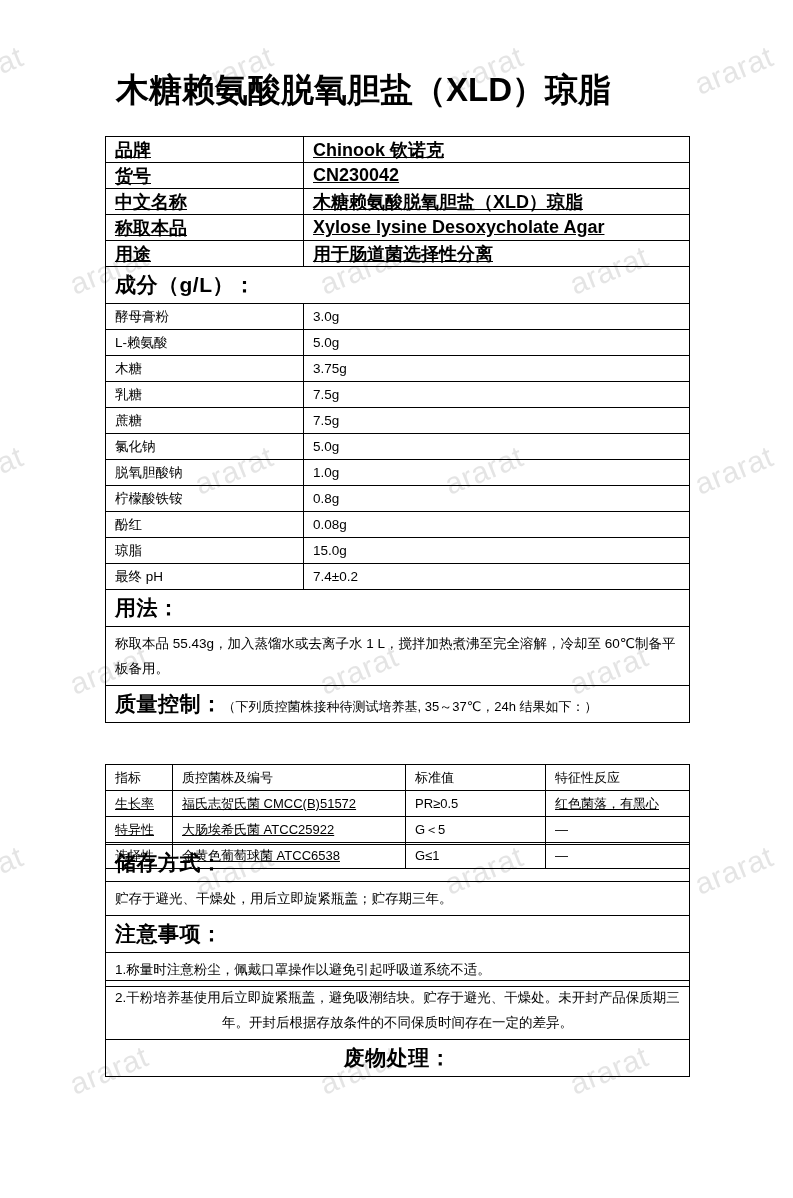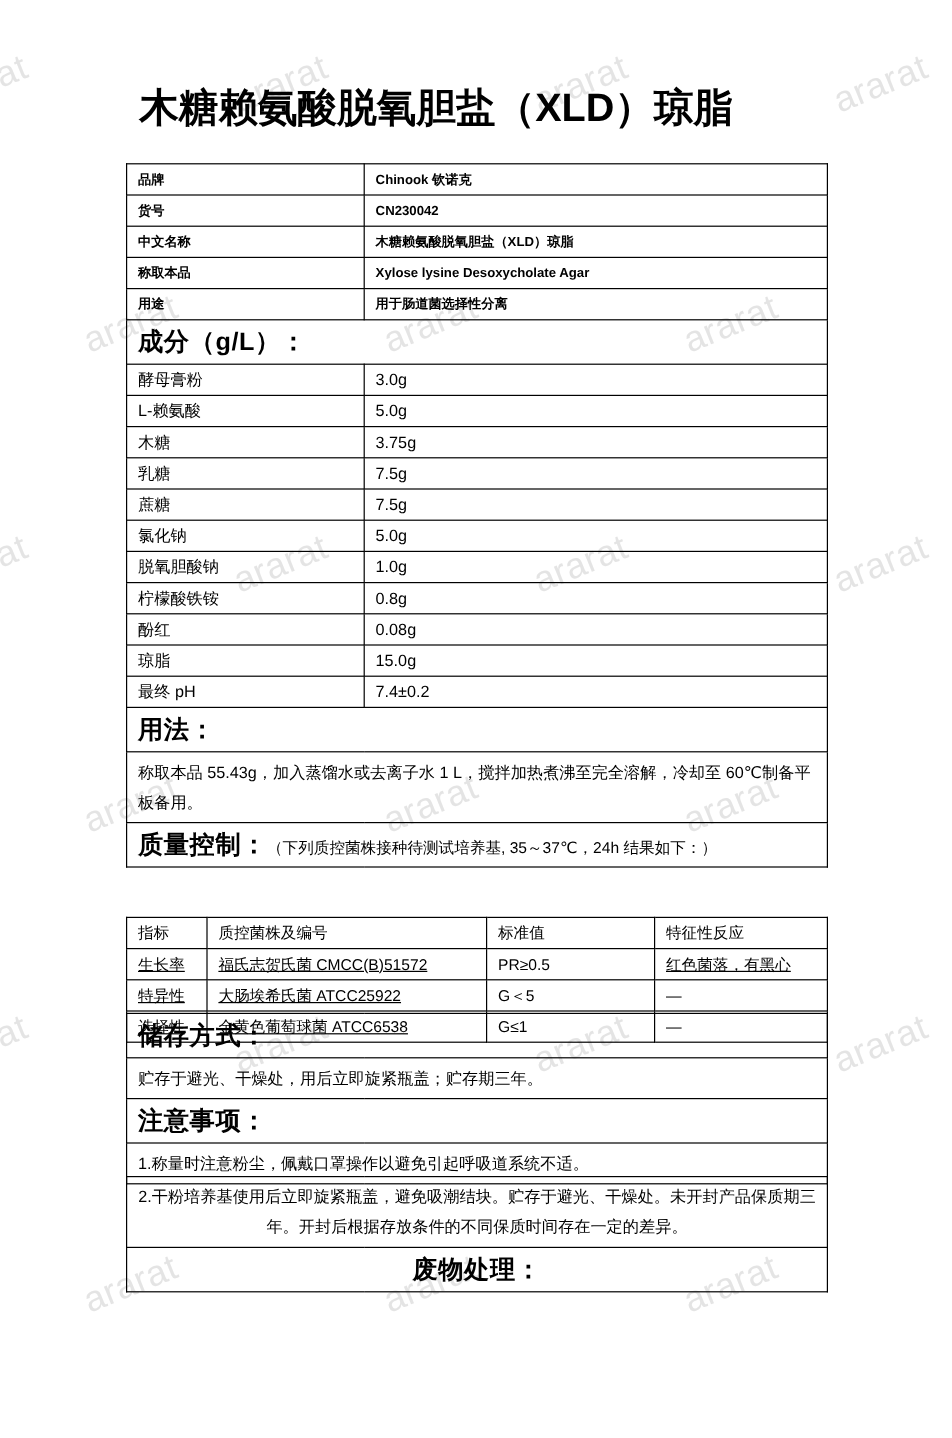--- a/index.html
+++ b/index.html
@@ -71,21 +71,21 @@
   }
 
   
   #table-main { top: 136px; }
   
   #table-tail { top: 980px; text-align: center; }
 
   .col-label { width: 198px; }
 
   
-  .r-info td          { height: 25px; font-size: 11px; }
+  .r-info td          { height: 25px; font-size: 18px; text-decoration: underline; }
   .r-info td.k        { font-weight: 700; }
   .r-info td.v        { font-weight: 700; margin-top: 36px; }
 
   .r-section td {
     height: 36px;
     font-size: 21px;
     font-weight: 700;
     letter-spacing: .5px;
   }
   .r-section .sub {

